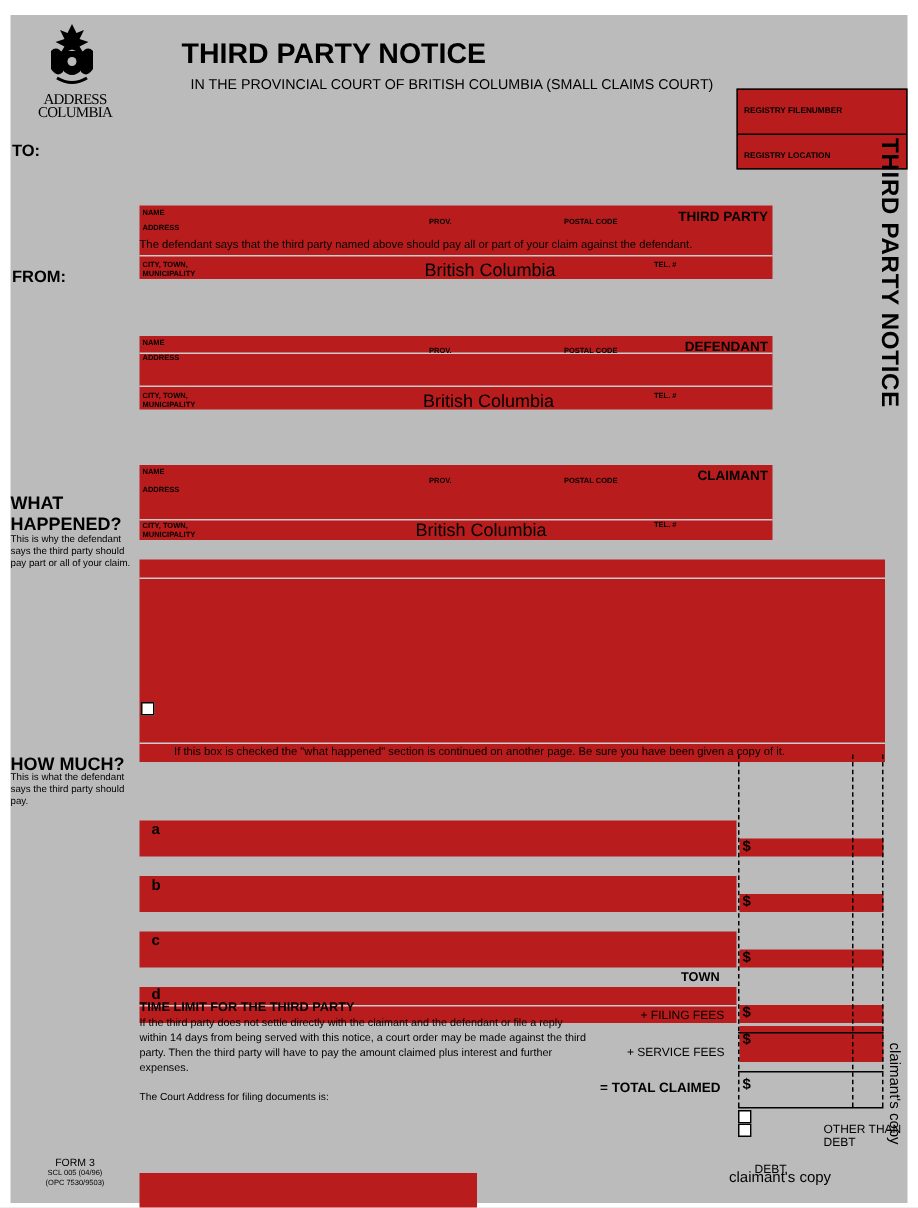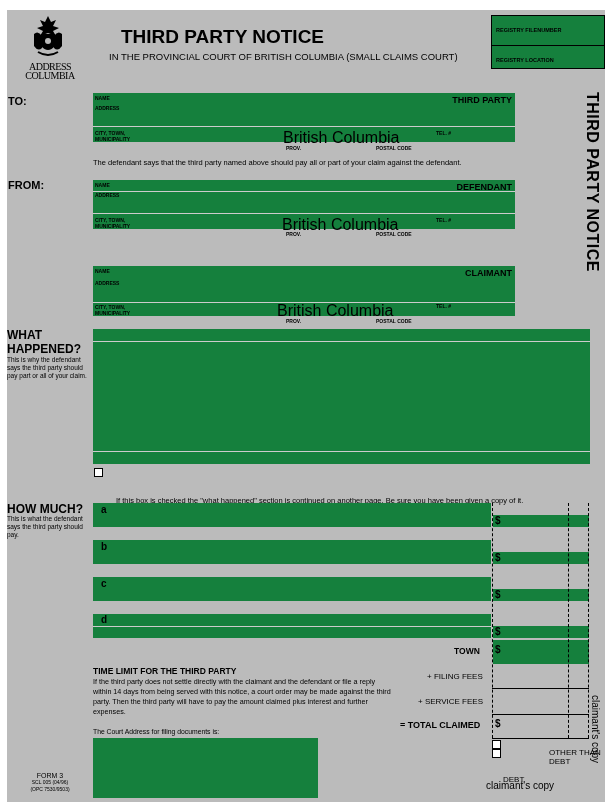--- a/index.html
+++ b/index.html
@@ -1,23 +1,23 @@
 <!DOCTYPE html>
 <html><head>
 <meta charset="utf-8">
 <style>
   html, body { margin:0; padding:0; background:#fff; }
   body { width:612px; height:805px; position:relative; overflow:hidden; font-family:"Liberation Sans", sans-serif; color:#000; }
   .page { position:absolute; left:7px; top:10px; width:598px; height:792px; background:#bbbbbb; }
   .abs { position:absolute; }
-  .white { background:#15803d; }
+  .white { background:#b91c1c;margin-top:44px; }
   .tiny { font-size:5px; font-weight:bold; line-height:6px; }
   .small { font-size:7.5px; line-height:9px; }
   .h-label { font-weight:bold; font-size:11px; }
-  .bc { font-size:16px; }
+  .bc { font-size:12px; }
   .dash-v { position:absolute; width:0; border-left:1px dashed #000; }
   .solid-h { position:absolute; height:0; border-top:1px solid #000; }
   .chk { position:absolute; width:7px; height:7px; border:1px solid #000; background:#fff; }
 </style>
 </head>
 <body>
 
 <div class="page"></div>
 
 <div class="abs" style="left:26px;top:14px;width:44px;height:44px;">
@@ -29,21 +29,21 @@
     <circle cx="22" cy="27" r="3" fill="#bbb"></circle>
     <path d="M12 38 Q22 44 32 38" stroke="#000" stroke-width="2" fill="none"></path>
   </svg>
 </div>
 <div class="abs" style="left:20px;top:62px;width:60px;text-align:center;font-family:'Liberation Serif',serif;font-size:10px;line-height:9px;letter-spacing:-0.5px;">
   <div>ADDRESS</div>
   <div>COLUMBIA</div>
 </div>
 
 <div class="abs" style="left:121px;top:26px;font-size:19px;font-weight:bold;">THIRD PARTY NOTICE</div>
-<div class="abs" style="left:109px;top:51px;font-size:9.5px;">IN THE PROVINCIAL COURT OF BRITISH COLUMBIA (SMALL CLAIMS COURT)</div>
+<div class="abs" style="left:127px;top:51px;font-size:9.5px;">IN THE PROVINCIAL COURT OF BRITISH COLUMBIA (SMALL CLAIMS COURT)</div>
 
 <div class="abs white" style="left:491px;top:15px;width:112px;height:52px;border:1px solid #000;">
   <div style="height:25px;border-bottom:1px solid #000;padding:2px 4px;">
     <span class="tiny" style="font-size:5.5px;">REGISTRY FILENUMBER</span>
   </div>
   <div style="padding:2px 4px;">
     <span class="tiny" style="font-size:5.5px;">REGISTRY LOCATION</span>
   </div>
 </div>
 

